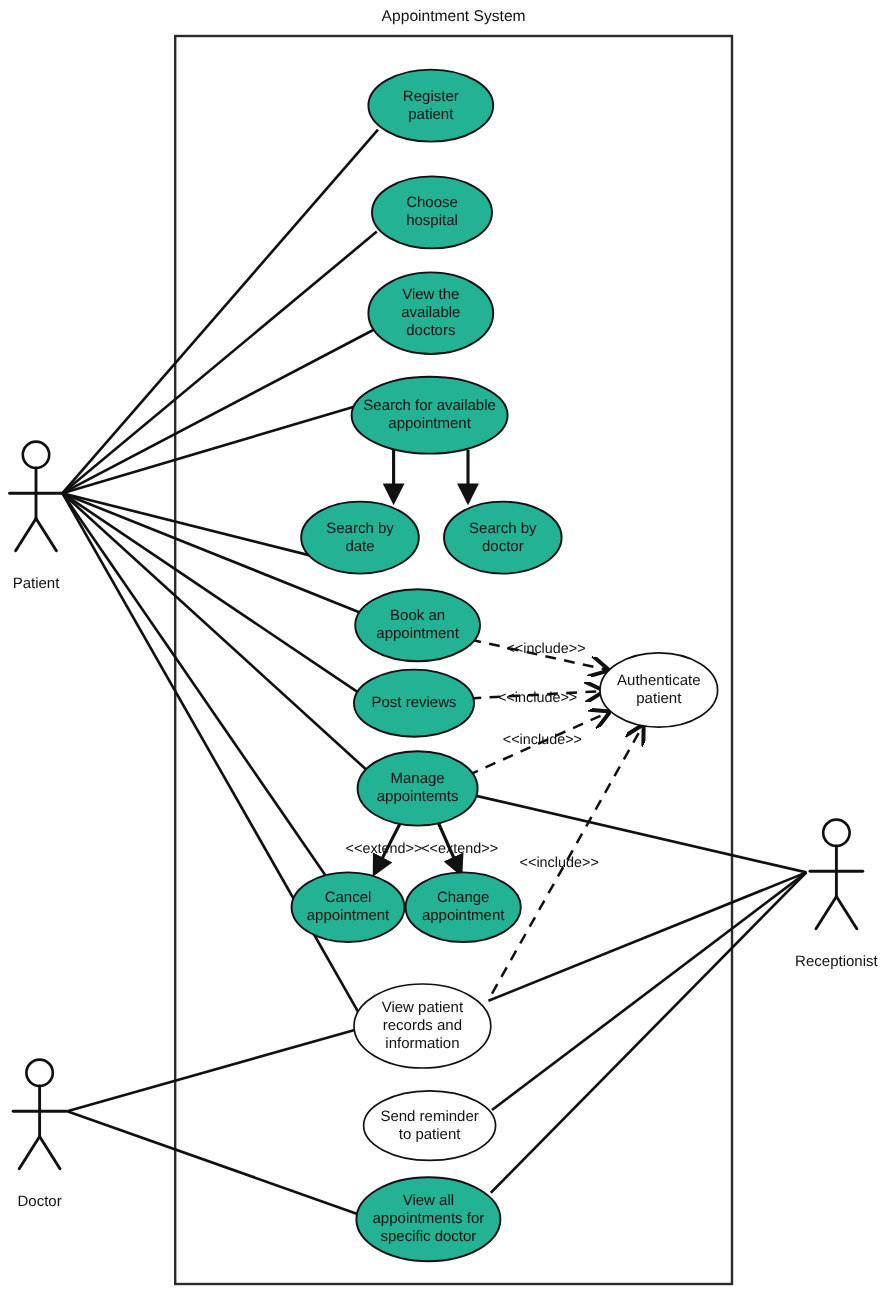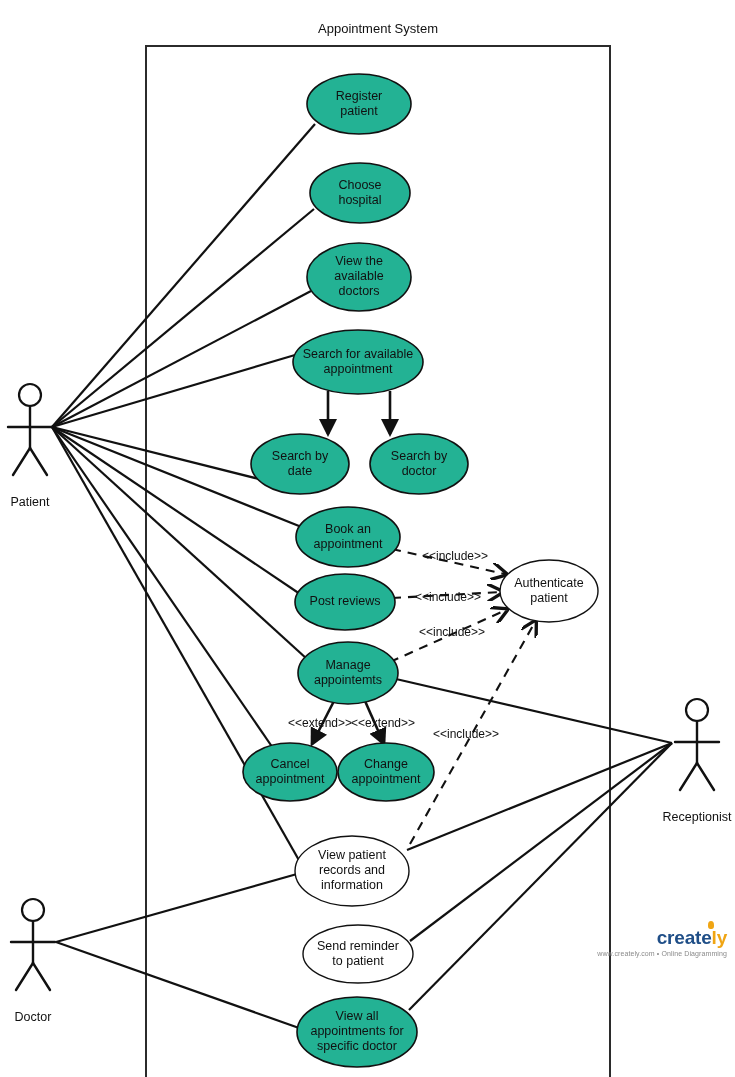--- a/index.html
+++ b/index.html
@@ -10,21 +10,21 @@
   }
   body {
     width: 735px;
     height: 1077px;
     position: relative;
     overflow: hidden;
     font-family: "Liberation Sans", sans-serif;
   }
   #diagram-root {
     position: absolute;
-    top: 16px;
+    top: 0;
     left: 0;
     width: 735px;
     height: 949px;
   }
   svg#usecase-svg {
     display: block;
     width: 735px;
     height: 1077px;
   }
   .uc-ellipse-filled {
@@ -294,20 +294,13 @@
           <circle cx="33" cy="894" r="11" class="actor-head"></circle>
           <line x1="33" y1="905" x2="33" y2="947" class="actor-stroke"></line>
           <line x1="11" y1="926" x2="55" y2="926" class="actor-stroke"></line>
           <line x1="33" y1="947" x2="16" y2="974" class="actor-stroke"></line>
           <line x1="33" y1="947" x2="50" y2="974" class="actor-stroke"></line>
           <text x="33" y="1002" class="actor-label">Doctor</text>
         </g>
       </g>
   </svg>
 
-  <div id="creately-logo">
-    <div class="logo-word">
-      <span class="logo-a">creat</span><span class="logo-a">e</span><span class="logo-b">ly</span>
-      <span class="logo-bulb"></span>
-    </div>
-    <div class="logo-tag">www.creately.com • Online Diagramming</div>
-  </div>
 </div>
 
 </body></html>

